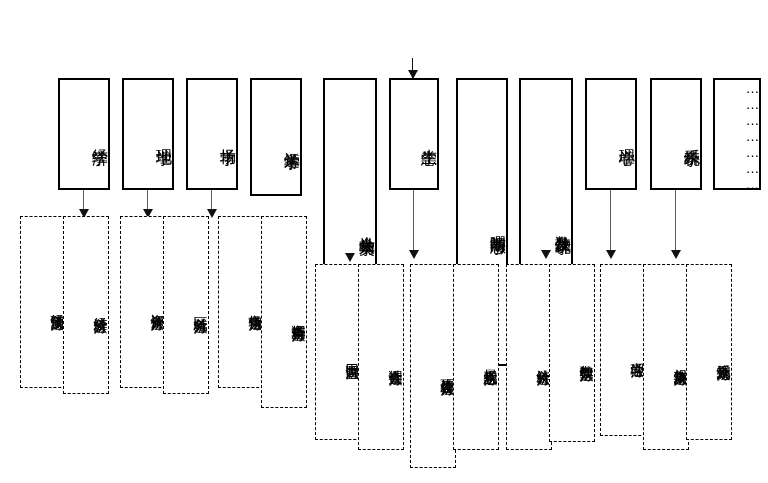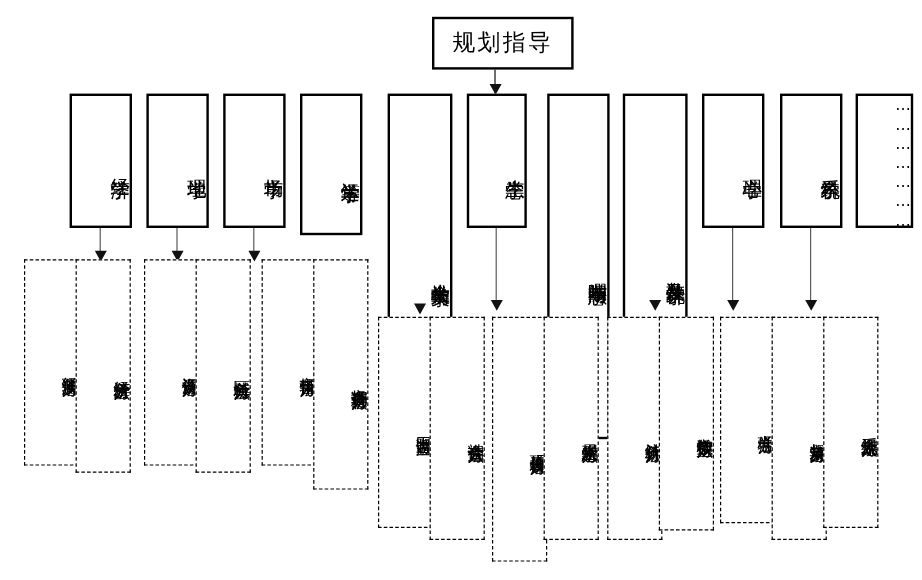--- a/index.html
+++ b/index.html
@@ -61,21 +61,20 @@
     letter-spacing:1px;
     color:#000;
     padding-top:6px;
   }
 </style>
 </head>
 <body>
 
 <div id="stage">
 
-  <div class="root" style="left:360px;top:14px;width:118px;height:44px;">规划指导</div>
 
   <div class="conn dark" style="left:412px;top:58px;height:20px;"></div>
   <div class="arrow" style="left:408px;top:70px;"></div>
 
   <div class="vbox solid" style="left:58px;top:78px;width:52px;height:112px;font-size:16px;">
     <span class="txt">经济学</span>
   </div>
 
   <div class="vbox solid" style="left:122px;top:78px;width:52px;height:112px;font-size:16px;">
     <span class="txt">地理学</span>

